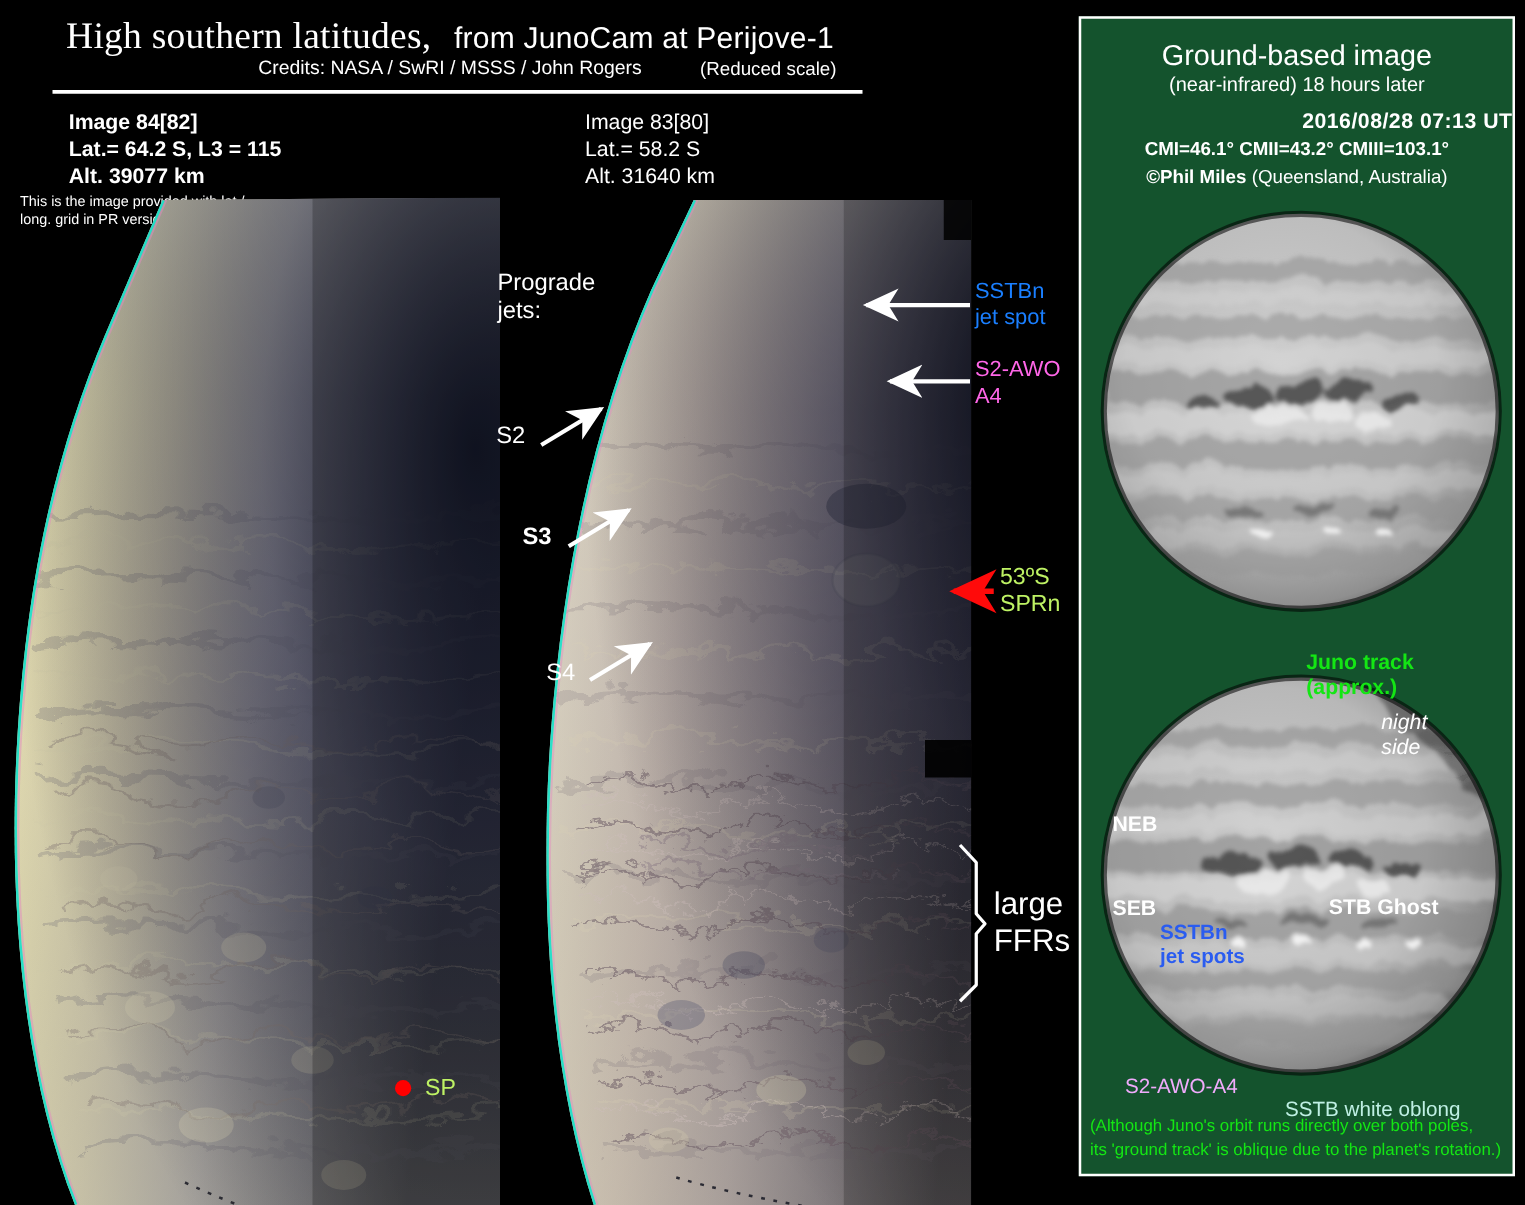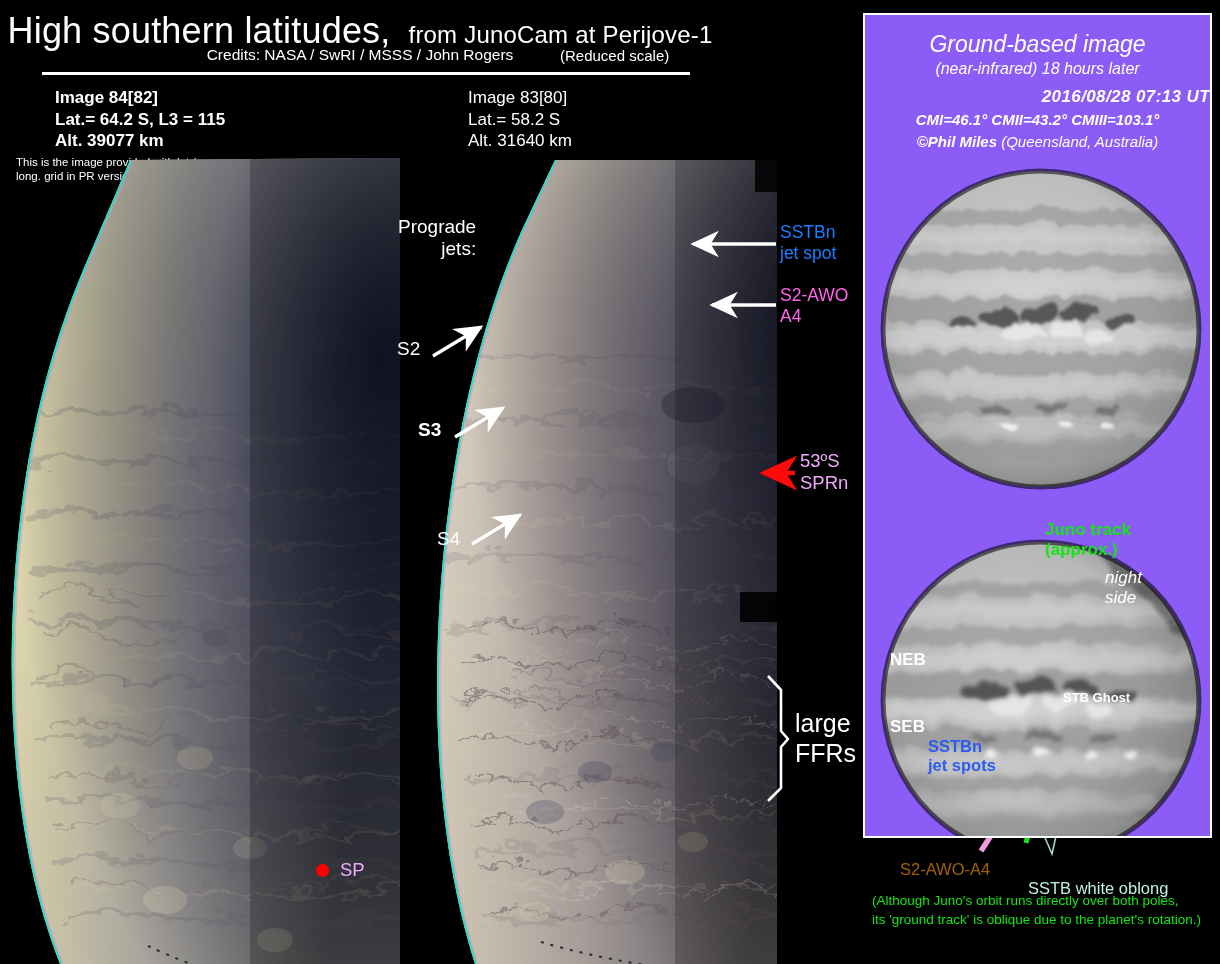--- a/index.html
+++ b/index.html
@@ -4,21 +4,21 @@
 <style>
   html,body{margin:0;padding:0;background:#000;}
   body{width:1220px;height:964px;overflow:hidden;font-family:"Liberation Sans",sans-serif;color:#fff;}
   #root{position:relative;width:1220px;height:964px;background:#000;}
 
   .abs{position:absolute;}
   .nosel{user-select:none;}
 
   
   #title-main{left:0;top:10px;width:720px;text-align:center;font-size:31px;letter-spacing:.2px;white-space:nowrap;}
-  #title-main .t1{font-size:36px;}
+  #title-main .t1{font-size:30px;font-family:Liberation Serif, serif;}
   #title-main .t2{font-size:24px;}
   #credits-row{left:0;top:46px;width:720px;text-align:center;font-size:15.5px;}
   #credits-row .creds{}
   #reduced{left:560px;top:47px;font-size:15px;}
   #title-rule{left:42px;top:72px;width:648px;height:3px;background:#fff;}
 
   
   .caption{font-size:17px;line-height:21.5px;white-space:pre;}
   #cap-left{left:55px;top:87px;font-weight:bold;}
   #cap-mid{left:468px;top:87px;}
@@ -27,56 +27,56 @@
   
   .jup{overflow:hidden;}
   #jup-left{left:0px;top:158px;width:400px;height:806px;}
   #jup-mid{left:425px;top:152px;width:385px;height:812px;}
 
   
   .lbl{position:absolute;white-space:pre;line-height:1.18;}
   .lbl-w{color:#ffffff;}
   .lbl-blue{color:#1a7fff;}
   .lbl-mag{color:#ff66e8;}
-  .lbl-red{color:#f0abfc;}
+  .lbl-red{color:#bef264;}
   .lbl-grn{color:#14e614;}
   .lbl-cyan{color:#bff0e4;}
 
-  #lab-prograde{left:398px;top:216px;font-size:19px;text-align:right;}
+  #lab-prograde{left:398px;top:216px;font-size:19px;}
   #lab-s2{left:397px;top:338px;font-size:19px;}
   #lab-s3{left:418px;top:419px;font-size:19px;font-weight:bold;}
   #lab-s4{left:437px;top:528px;font-size:19px;}
   #lab-sstbn{left:780px;top:222px;font-size:17.5px;}
   #lab-s2awo{left:780px;top:285px;font-size:17.5px;}
   #lab-53s{left:800px;top:450px;font-size:18.5px;}
   #lab-ffr{left:795px;top:709px;font-size:25px;}
   #lab-sp{left:340px;top:859px;font-size:18.5px;}
   #sp-dot{left:316px;top:864px;width:13px;height:13px;border-radius:50%;background:#ff0000;}
 
   
   #overlay{position:absolute;left:0;top:0;width:1220px;height:964px;pointer-events:none;}
 
   
-  #right-panel{left:863px;top:13px;width:349px;height:825px;border:2px solid #ffffff;box-sizing:border-box;background:#8b5cf6;overflow:hidden;font-style:italic;}
+  #right-panel{left:863px;top:13px;width:349px;height:928px;border:2px solid #ffffff;box-sizing:border-box;background:#14532d;overflow:hidden;}
   #rp-title{position:absolute;left:0;top:16px;width:345px;text-align:center;font-size:23px;}
   #rp-sub{position:absolute;left:0;top:45px;width:345px;text-align:center;font-size:16px;}
   #rp-date{position:absolute;left:0;top:72px;width:345px;text-align:right;font-size:17px;font-weight:bold;letter-spacing:.4px;}
   #rp-cm{position:absolute;left:0;top:96px;width:345px;text-align:center;font-size:15px;font-weight:bold;}
   #rp-auth{position:absolute;left:0;top:118px;width:345px;text-align:center;font-size:15px;}
   #rp-auth b{font-weight:bold;}
 
   .disk{position:absolute;border-radius:50%;overflow:hidden;}
   #disk-top{left:15px;top:153px;width:322px;height:322px;}
   #disk-bot{left:15px;top:524px;width:322px;height:322px;}
 
   #lab-juno{left:1045px;top:520px;font-size:17px;font-weight:bold;}
   #lab-night{left:1105px;top:545px;font-size:17px;font-style:italic;margin-top:23px;}
   #lab-neb{left:890px;top:650px;font-size:17px;font-weight:bold;}
   #lab-seb{left:890px;top:717px;font-size:17px;font-weight:bold;}
-  #lab-stbghost{left:1063px;top:690px;font-size:13px;font-weight:bold;}
+  #lab-stbghost{left:1063px;top:716px;font-size:17px;font-weight:bold;}
   #lab-sstbn2{left:928px;top:737px;font-size:16.5px;font-weight:bold;}
   #lab-s2awo2{left:900px;top:860px;font-size:16.5px;}
   #lab-sstbwo{left:1028px;top:860px;font-size:16.5px;margin-top:19px;}
   #rp-foot{left:872px;top:891px;font-size:13.5px;line-height:19px;white-space:pre;}
 </style>
 </head>
 <body>
 
 <div id="root">
 
@@ -521,18 +521,18 @@
 
   <div class="lbl lbl-grn abs" id="lab-juno">Juno track
 (approx.)</div>
   <div class="lbl lbl-w abs" id="lab-night">night
 side</div>
   <div class="lbl lbl-w abs" id="lab-neb">NEB</div>
   <div class="lbl lbl-w abs" id="lab-seb">SEB</div>
   <div class="lbl lbl-w abs" id="lab-stbghost">STB Ghost</div>
   <div class="lbl lbl-blue abs" id="lab-sstbn2" style="color:#2a5cf0">SSTBn
 jet spots</div>
-  <div class="lbl lbl-mag abs" id="lab-s2awo2" style="color:#a16207">S2-AWO-A4</div>
+  <div class="lbl lbl-mag abs" id="lab-s2awo2" style="color:#f0abfc">S2-AWO-A4</div>
   <div class="lbl lbl-cyan abs" id="lab-sstbwo">SSTB white oblong</div>
   <div class="lbl lbl-grn abs" id="rp-foot">(Although Juno's orbit runs directly over both poles,
 its 'ground track' is oblique due to the planet's rotation.)</div>
 
 </div>
 
 </body></html>

